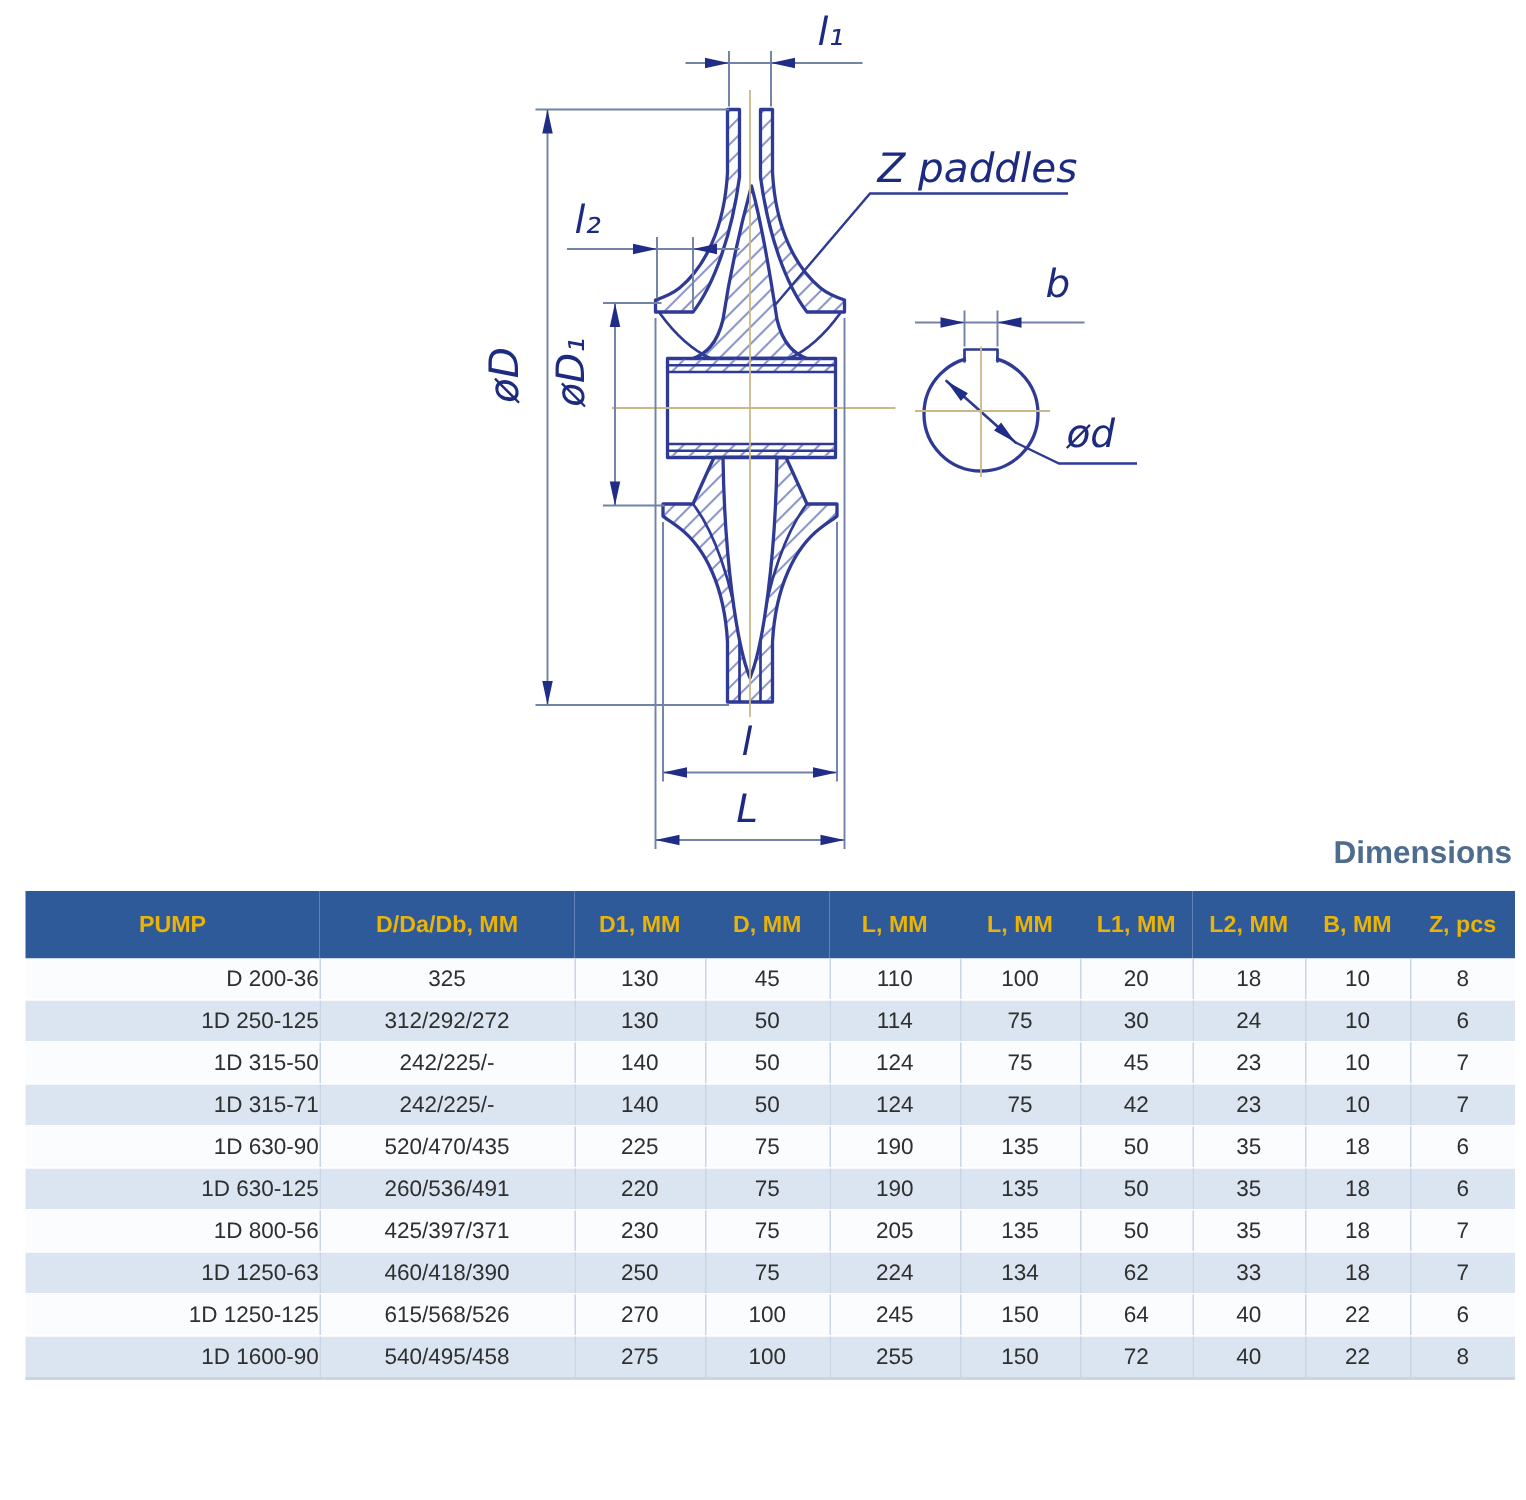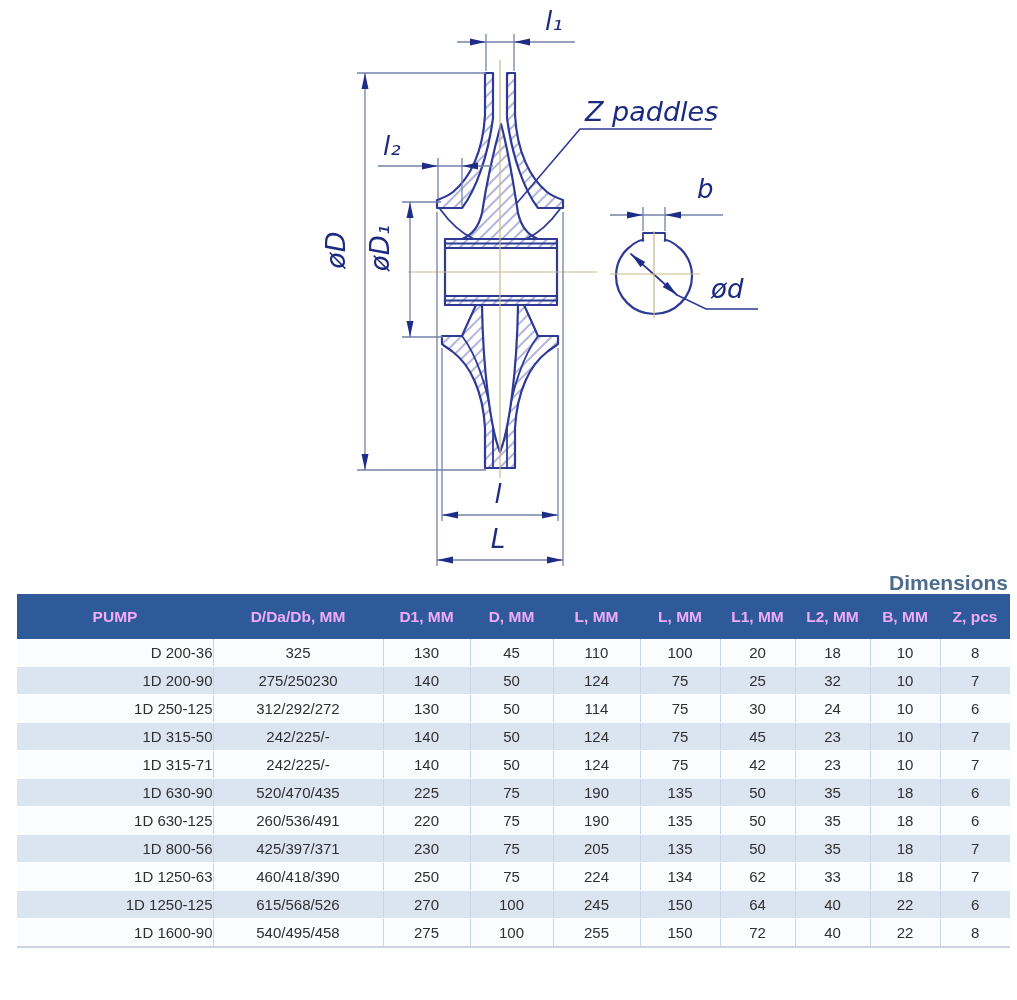--- a/index.html
+++ b/index.html
@@ -16,27 +16,27 @@
   .ohatch{fill:url(#hatch);stroke:var(--outline);stroke-width:2.2;stroke-linejoin:round;}
   .owhite{fill:#ffffff;stroke:var(--outline);stroke-width:2.2;stroke-linejoin:round;}
   .thin{stroke-width:1.8;}
   .dim{stroke:var(--dim);stroke-width:1.3;fill:none;}
   .arr{fill:var(--arrow);stroke:none;}
   .cl{stroke:var(--centerline);stroke-width:1.2;fill:none;}
   .lead{stroke:var(--outline);stroke-width:1.6;fill:none;}
   .dlabel{font:italic 26px "DejaVu Sans", sans-serif;fill:var(--label);}
   .dlabel.big{font-size:27px;}
   
-  .dims-title{position:absolute;top:571px;right:9px;
+  .dims-title{position:absolute;top:557px;right:9px;
       font:bold 21px "Liberation Sans", sans-serif;color:var(--title);}
   .table-wrap{position:absolute;left:17px;top:594px;width:993px;}
   table{border-collapse:collapse;table-layout:fixed;width:993px;
         font:15px "Liberation Sans", sans-serif;color:var(--text);
         border-bottom:2px solid #ccd4de;}
-  thead th{background:var(--header-bg);color:#f0abfc;font-weight:bold;
+  thead th{background:var(--header-bg);color:#eab308;font-weight:bold;
         font-size:15.5px;height:45px;text-align:center;padding:0;}
   tbody td{height:27px;padding:0;text-align:center;
         border-right:1px solid var(--separator);border-bottom:1px solid #ffffff;}
   tbody td:last-child{border-right:none;}
   tbody td:first-child{text-align:right;padding-left:12px;}
   tbody tr:nth-child(odd){background:var(--row-white);}
   tbody tr:nth-child(even){background:var(--row-alt);}
 </style>
 </head>
 <body>
@@ -171,32 +171,20 @@
           <td>130</td>
           <td>45</td>
           <td>110</td>
           <td>100</td>
           <td>20</td>
           <td>18</td>
           <td>10</td>
           <td>8</td>
         </tr>
         <tr>
-          <td>1D 200-90</td>
-          <td>275/250230</td>
-          <td>140</td>
-          <td>50</td>
-          <td>124</td>
-          <td>75</td>
-          <td>25</td>
-          <td>32</td>
-          <td>10</td>
-          <td>7</td>
-        </tr>
-        <tr>
           <td>1D 250-125</td>
           <td>312/292/272</td>
           <td>130</td>
           <td>50</td>
           <td>114</td>
           <td>75</td>
           <td>30</td>
           <td>24</td>
           <td>10</td>
           <td>6</td>

